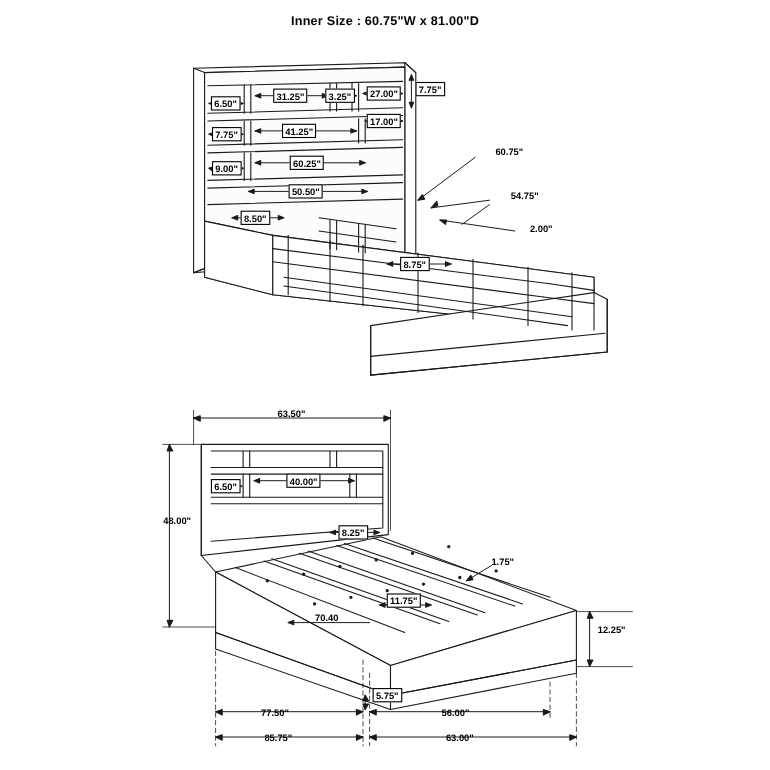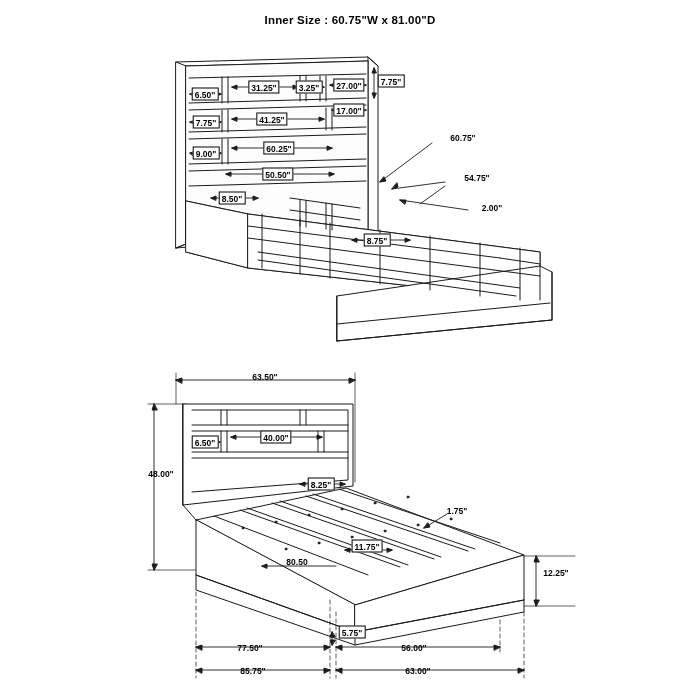--- a/index.html
+++ b/index.html
@@ -327,20 +327,20 @@
   </div>
 
 <div id="bottom-labels">
     <div class="dim-label noborder" style="left: 265px; top: 376px;">63.50"</div>
     <div class="dim-label" style="left: 205px; top: 442px;">6.50"</div>
     <div class="dim-label" style="left: 276px; top: 437px;">40.00"</div>
     <div class="dim-label noborder" style="left: 161px; top: 473px;">48.00"</div>
     <div class="dim-label" style="left: 321px; top: 484px;">8.25"</div>
     <div class="dim-label noborder" style="left: 457px; top: 510px;">1.75"</div>
     <div class="dim-label" style="left: 367px; top: 546px;">11.75"</div>
-    <div class="dim-label noborder" style="left: 297px; top: 561px;">80.50</div>
+    <div class="dim-label noborder" style="left: 297px; top: 561px;">70.40</div>
     <div class="dim-label noborder" style="left: 556px; top: 572px;">12.25"</div>
     <div class="dim-label" style="left: 352px; top: 632px;">5.75"</div>
     <div class="dim-label noborder" style="left: 250px; top: 647px;">77.50"</div>
     <div class="dim-label noborder" style="left: 414px; top: 647px;">56.00"</div>
     <div class="dim-label noborder" style="left: 253px; top: 670px;">85.75"</div>
     <div class="dim-label noborder" style="left: 418px; top: 670px;">63.00"</div>
   </div>
 
 </body></html>

